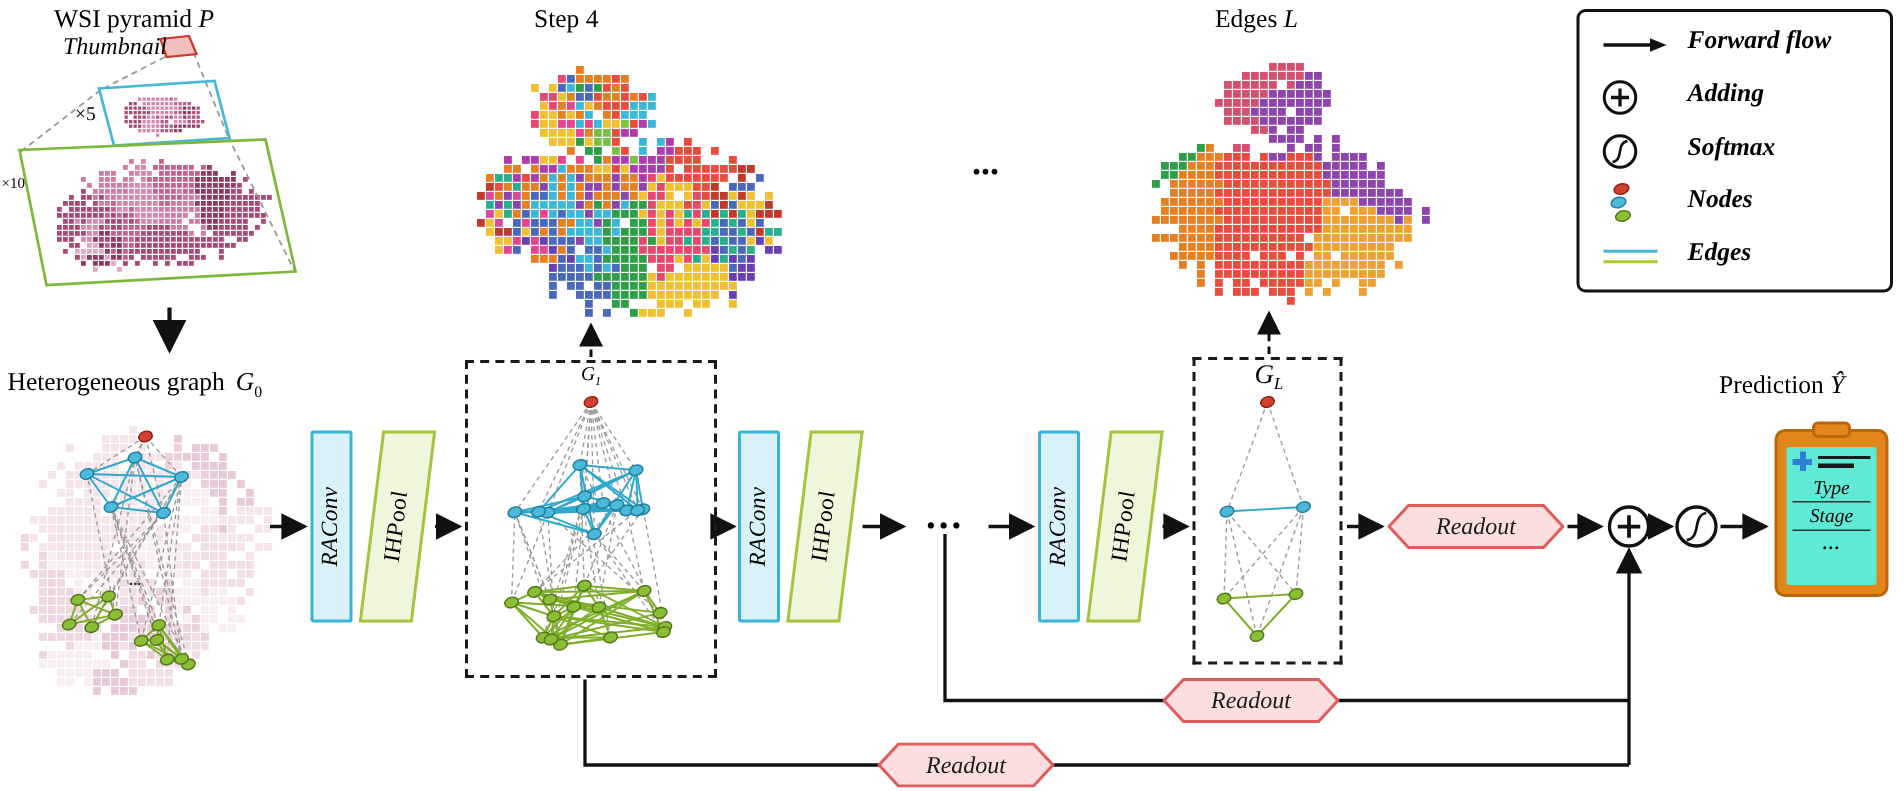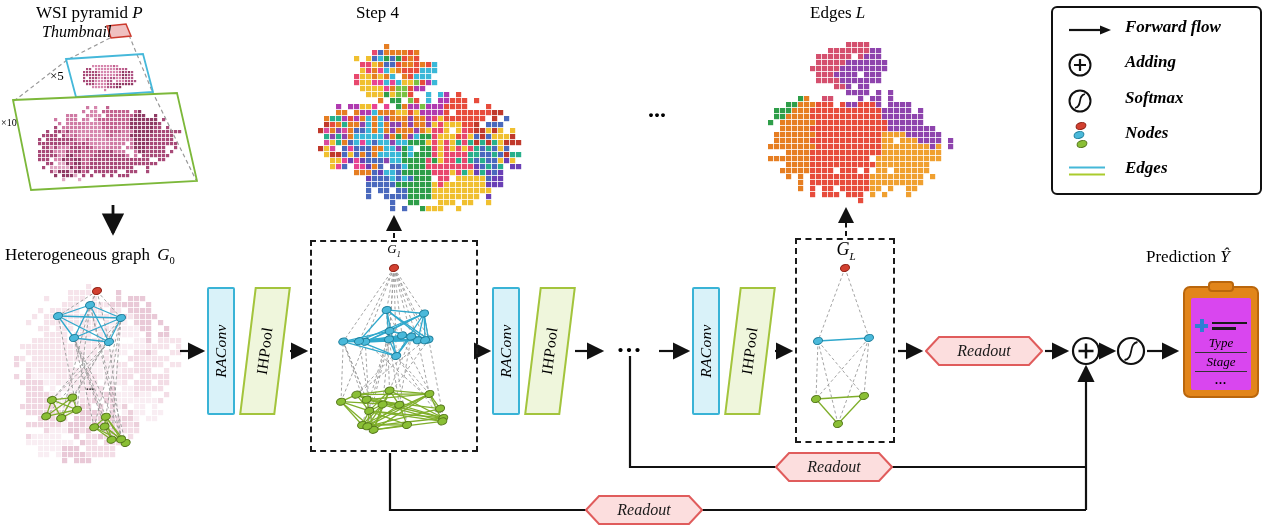--- a/index.html
+++ b/index.html
@@ -50,22 +50,22 @@
           border-radius:6px;background:#fff;display:flex;flex-direction:column;
           justify-content:space-between;padding:9px 10px 9px 14px;box-sizing:border-box;z-index:2;}
   .legend-row{display:flex;gap:10px;height:26px;}
   .legend-icon{width:48px;display:flex;justify-content:flex-start;align-items:center;}
   .legend-label{font-style:italic;font-weight:600;font-size:17px;}
 
   .clipboard{position:absolute;left:1183px;top:286px;width:76px;height:112px;background:#e2851a;
           border:2px solid #ba660c;border-radius:7px;z-index:2;box-sizing:border-box;}
   .clip-tab{position:absolute;left:50%;top:-7px;transform:translateX(-50%);width:26px;height:11px;
           background:#e2851a;border:2px solid #ba660c;border-radius:4px;box-sizing:border-box;}
-  .clip-page{position:absolute;left:6px;right:6px;top:10px;bottom:6px;background:#d946ef;
-          border-radius:2px;padding:21px 4px;box-sizing:border-box;}
+  .clip-page{position:absolute;left:6px;right:6px;top:10px;bottom:6px;background:#5eead4;
+          border-radius:2px;padding:3px 4px;box-sizing:border-box;}
   .clip-top{display:flex;align-items:center;gap:4px;margin-bottom:3px;}
   .cross{position:relative;width:13px;height:13px;flex:0 0 13px;}
   .cross::before{content:"";position:absolute;left:4.5px;top:0;width:4px;height:13px;background:#2f7fd4;}
   .cross::after{content:"";position:absolute;left:0;top:4.5px;width:13px;height:4px;background:#2f7fd4;}
   .bars{display:flex;flex-direction:column;gap:3px;flex:1;}
   .bars i{display:block;height:2.5px;background:#1a1a1a;}
   .bars i:first-child{width:100%;}
   .bars i:last-child{width:68%;}
   .clip-line{font-style:italic;font-size:13px;text-align:center;border-bottom:1.5px solid #333;
           line-height:1.3;margin-top:1px;}

